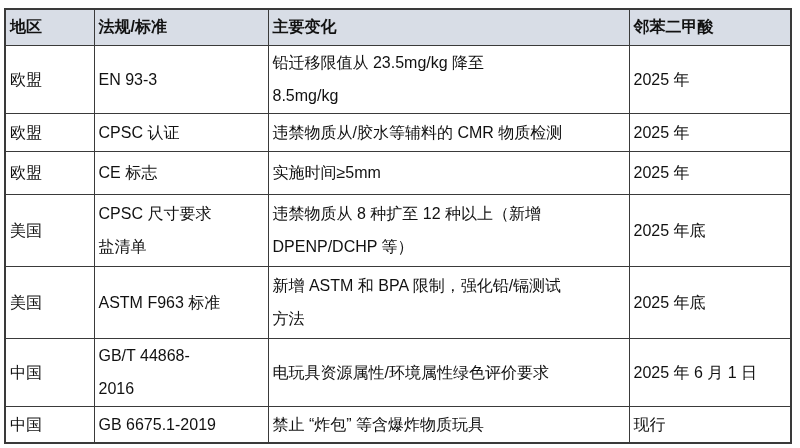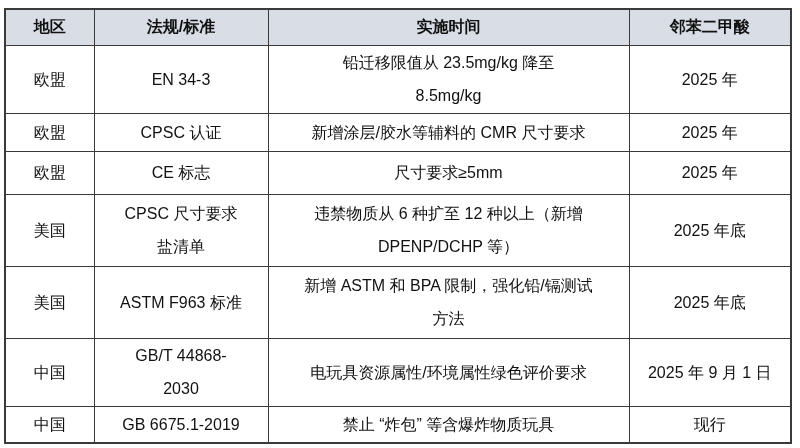--- a/index.html
+++ b/index.html
@@ -23,21 +23,21 @@
     left: 4px;
     top: 8px;
     width: 786px;
     border-collapse: collapse;
     table-layout: fixed;
     border: 2px solid var(--border, #3a3a3a);
   }
   table.reg-table th,
   table.reg-table td {
     border: 1px solid var(--border, #3a3a3a);
-    text-align: center;
+    text-align: left;
     vertical-align: middle;
     padding: 0 4px;
     font-size: 16px;
     color: var(--text, #111111);
     white-space: pre-line;
     overflow: hidden;
   }
   table.reg-table th {
     background: var(--header-bg, #d8dde6);
     font-weight: bold;
@@ -65,65 +65,65 @@
     <colgroup>
       <col style="width:89px">
       <col style="width:174px">
       <col style="width:361px">
       <col style="width:162px">
     </colgroup>
     <thead>
       <tr class="hdr">
         <th>地区</th>
         <th>法规/标准</th>
-        <th>实施时间</th>
+        <th>主要变化</th>
         <th>邻苯二甲酸</th>
       </tr>
     </thead>
     <tbody>
       <tr class="r0">
         <td>欧盟</td>
-        <td>EN 34-3</td>
+        <td>EN 93-3</td>
         <td>铅迁移限值从 23.5mg/kg 降至
 8.5mg/kg</td>
         <td>2025 年</td>
       </tr>
       <tr class="r1">
         <td>欧盟</td>
         <td>CPSC 认证</td>
-        <td>新增涂层/胶水等辅料的 CMR 尺寸要求</td>
+        <td>违禁物质从/胶水等辅料的 CMR 物质检测</td>
         <td>2025 年</td>
       </tr>
       <tr class="r2">
         <td>欧盟</td>
         <td>CE 标志</td>
-        <td>尺寸要求≥5mm</td>
+        <td>实施时间≥5mm</td>
         <td>2025 年</td>
       </tr>
       <tr class="r3">
         <td>美国</td>
         <td>CPSC 尺寸要求
 盐清单</td>
-        <td>违禁物质从 6 种扩至 12 种以上（新增
+        <td>违禁物质从 8 种扩至 12 种以上（新增
 DPENP/DCHP 等）</td>
         <td>2025 年底</td>
       </tr>
       <tr class="r4">
         <td>美国</td>
         <td>ASTM F963 标准</td>
         <td>新增 ASTM 和 BPA 限制，强化铅/镉测试
 方法</td>
         <td>2025 年底</td>
       </tr>
       <tr class="r5">
         <td>中国</td>
         <td>GB/T 44868-
-2030</td>
+2016</td>
         <td>电玩具资源属性/环境属性绿色评价要求</td>
-        <td>2025 年 9 月 1 日</td>
+        <td>2025 年 6 月 1 日</td>
       </tr>
       <tr class="r6">
         <td>中国</td>
         <td>GB 6675.1-2019</td>
         <td>禁止 “炸包” 等含爆炸物质玩具</td>
         <td>现行</td>
       </tr>
     </tbody>
   </table>
 </div>

